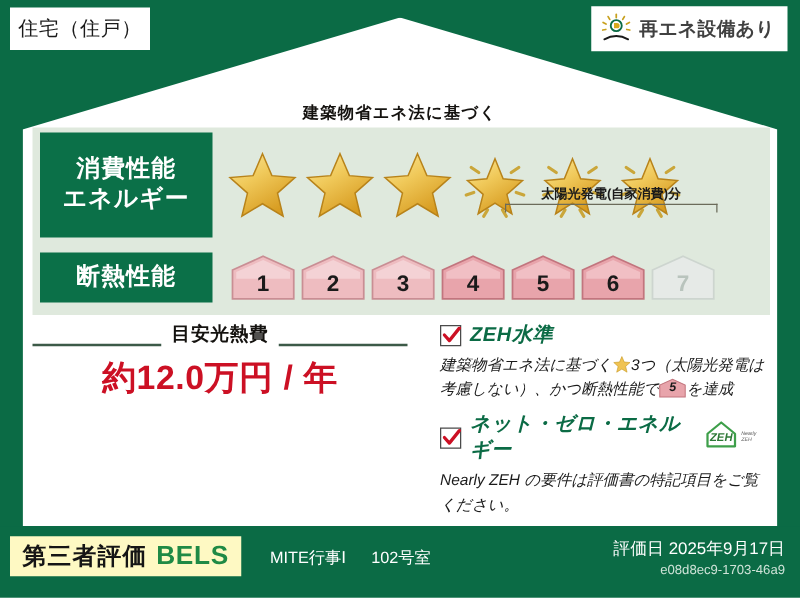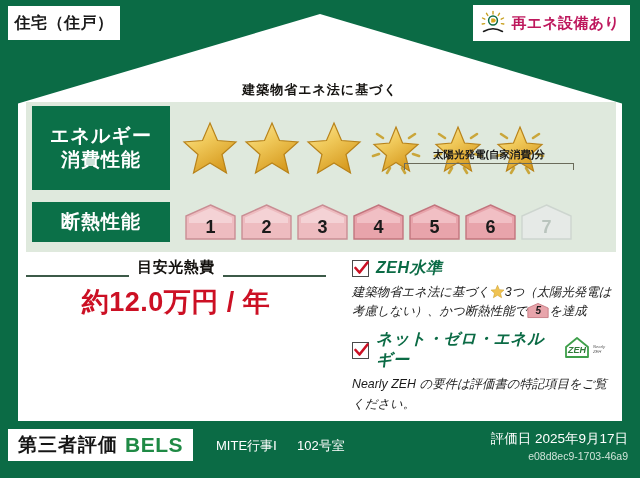--- a/index.html
+++ b/index.html
@@ -15,34 +15,34 @@
     position: absolute; inset: 0;
     background: #0b6b45;
   }
 
   
   .housing-chip {
     position: absolute; left: 8px; top: 6px;
     width: 112px; height: 34px;
     background: #ffffff;
     display: flex; align-items: center; justify-content: center;
-    font-size: 16px; font-weight: 700; color: #1a1a1a;
+    font-size: 16px; font-weight: 400; color: #1a1a1a;
     letter-spacing: .5px;
   }
 
   
   .renew-badge {
     position: absolute; right: 10px; top: 5px;
     height: 36px; min-width: 152px;
     background: #ffffff;
     display: flex; align-items: center; gap: 5px;
     padding: 0 10px 0 7px;
   }
   .renew-badge .txt {
-    font-size: 15px; font-weight: 700; color: #be185d; letter-spacing: .3px;
+    font-size: 15px; font-weight: 700; color: #404040; letter-spacing: .3px;
   }
   .sun-icon { width: 26px; height: 26px; flex: 0 0 26px; }
 
   
   .card {
     position: absolute;
     left: 18px; top: 14px; right: 18px; bottom: 57px;
     background: #ffffff;
     -webkit-clip-path: polygon(0% 22%, 50% 0%, 100% 22%, 100% 100%, 0% 100%);
     clip-path: polygon(0% 22%, 50% 0%, 100% 22%, 100% 100%, 0% 100%);
@@ -142,21 +142,21 @@
   .inline-lvl .t {
     position: absolute; inset: 0; display: flex; align-items: flex-end; justify-content: center;
     font-size: 10px; font-weight: 700; color: #1a1a1a; padding-bottom: 1px; z-index: 1;
   }
   .zeh-logo { display: inline-block; vertical-align: -8px; margin-left: 3px; }
 
   
   .footer { position: absolute; left: 0; right: 0; bottom: 0; height: 57px; background: #0b6b45; }
   .bels-chip {
     position: absolute; left: 8px; top: 8px; height: 32px;
-    background: #ffffff; display: flex; align-items: center; padding: 0 10px;
+    background: #fef9c3; display: flex; align-items: center; padding: 0 10px;
   }
   .bels-chip .jp { font-size: 19px; font-weight: 700; color: #151515; letter-spacing: 1px; }
   .bels-chip .en { font-size: 21px; font-weight: 700; color: #1f8a45; margin-left: 7px; letter-spacing: .5px; }
   .bldg-name {
     position: absolute; left: 216px; top: 16px;
     font-size: 13px; color: #ffffff; font-weight: 400;
   }
   .room-no {
     position: absolute; left: 297px; top: 16px;
     font-size: 13px; color: #ffffff; font-weight: 400;
@@ -203,22 +203,22 @@
 
   <div class="headline">
     <div class="sub">建築物省エネ法に基づく</div>
     <div class="main">省エネ性能ラベル</div>
   </div>
 
   <div class="perf">
 
     <div class="perf-row energy">
       <div class="perf-tag">
+        <span>消費性能</span>
         <span>エネルギー</span>
-        <span>消費性能</span>
       </div>
       <div class="stars">
         <span class="star-wrap">
           <svg viewBox="0 0 60 60" width="60" height="60">
             <defs>
               <linearGradient id="g1" x1="0" y1="0" x2="0.6" y2="1">
                 <stop offset="0%" stop-color="#fbe79a"></stop>
                   <stop offset="45%" stop-color="#f0c95a"></stop>
                 <stop offset="100%" stop-color="#d79b20"></stop>
               </linearGradient>

